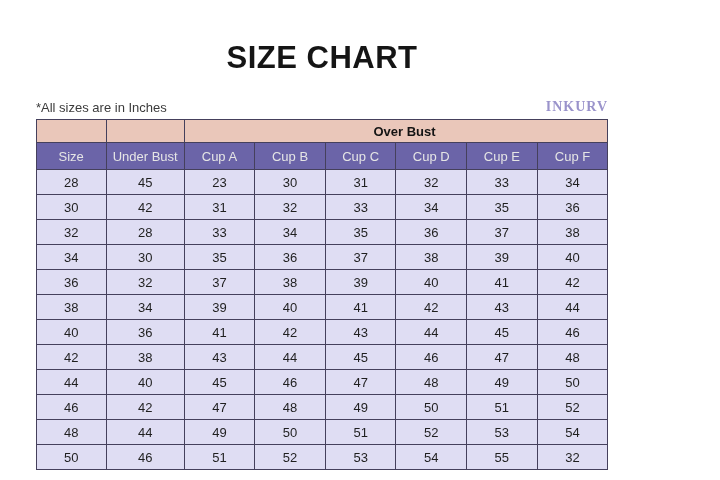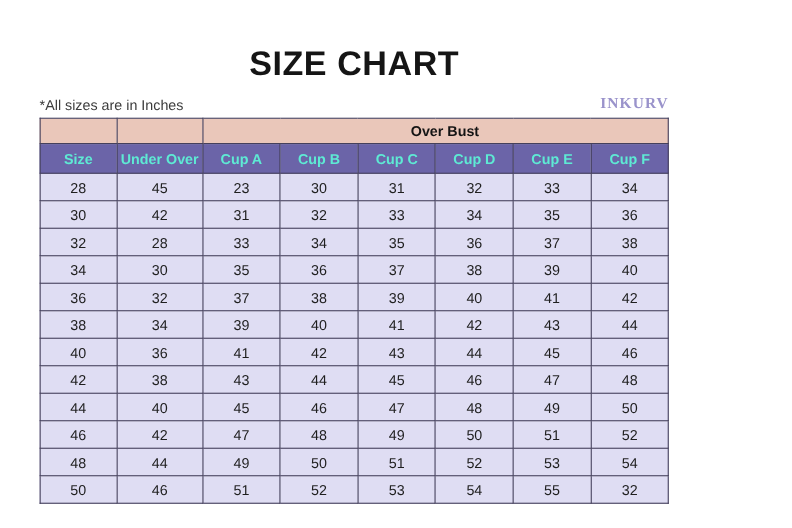--- a/index.html
+++ b/index.html
@@ -22,21 +22,21 @@
     font-size: 31px;
     font-weight: 700;
     color: #151515;
     letter-spacing: 0.5px;
     margin: 0;
     padding-top: 42px;
     line-height: 1;
   }
   .meta-row {
     width: 572px;
-    margin: 14px auto 0 auto;
+    margin: 26px auto 0 auto;
     display: flex;
     justify-content: space-between;
     align-items: flex-end;
   }
   .note {
     font-size: 13px;
     color: #3b3b3b;
   }
   .brand {
     font-family: Liberation Serif, serif;
@@ -60,23 +60,23 @@
   tr.overbust-row th {
     background: #eac7ba;
     color: #141414;
     font-size: 13px;
     font-weight: 700;
     height: 22px;
     padding-left: 17px;
   }
   tr.columns-row th {
     background: #6b64a8;
-    color: #5eead4;
-    font-size: 13px;
-    font-weight: 700;
+    color: #e5e5e5;
+    font-size: 13px;
+    font-weight: 400;
     height: 26px;
   }
   tbody td {
     background: #dfddf3;
     color: #1f1f1f;
     font-size: 13px;
     height: 24px;
   }
   col.c-size { width: 70px; }
   col.c-underbust { width: 78px; }
@@ -106,21 +106,21 @@
         <col class="c-cup">
     </colgroup>
     <thead>
       <tr class="overbust-row">
         <th></th>
         <th></th>
         <th colspan="6">Over Bust</th>
       </tr>
       <tr class="columns-row">
         <th>Size</th>
-        <th>Under Over</th>
+        <th>Under Bust</th>
         <th>Cup A</th>
         <th>Cup B</th>
         <th>Cup C</th>
         <th>Cup D</th>
         <th>Cup E</th>
         <th>Cup F</th>
       </tr>
     </thead>
     <tbody>
         <tr>

